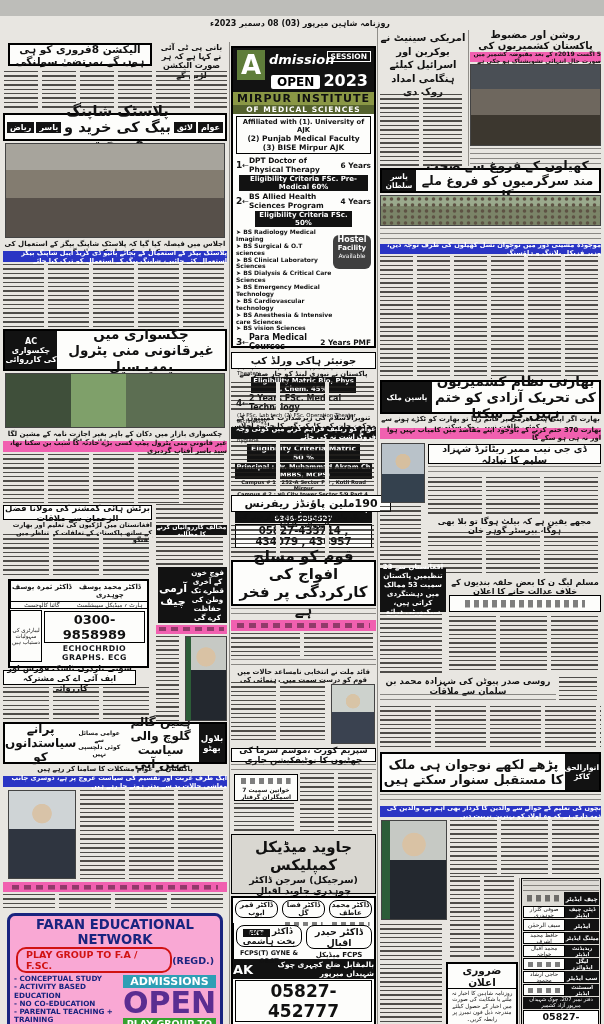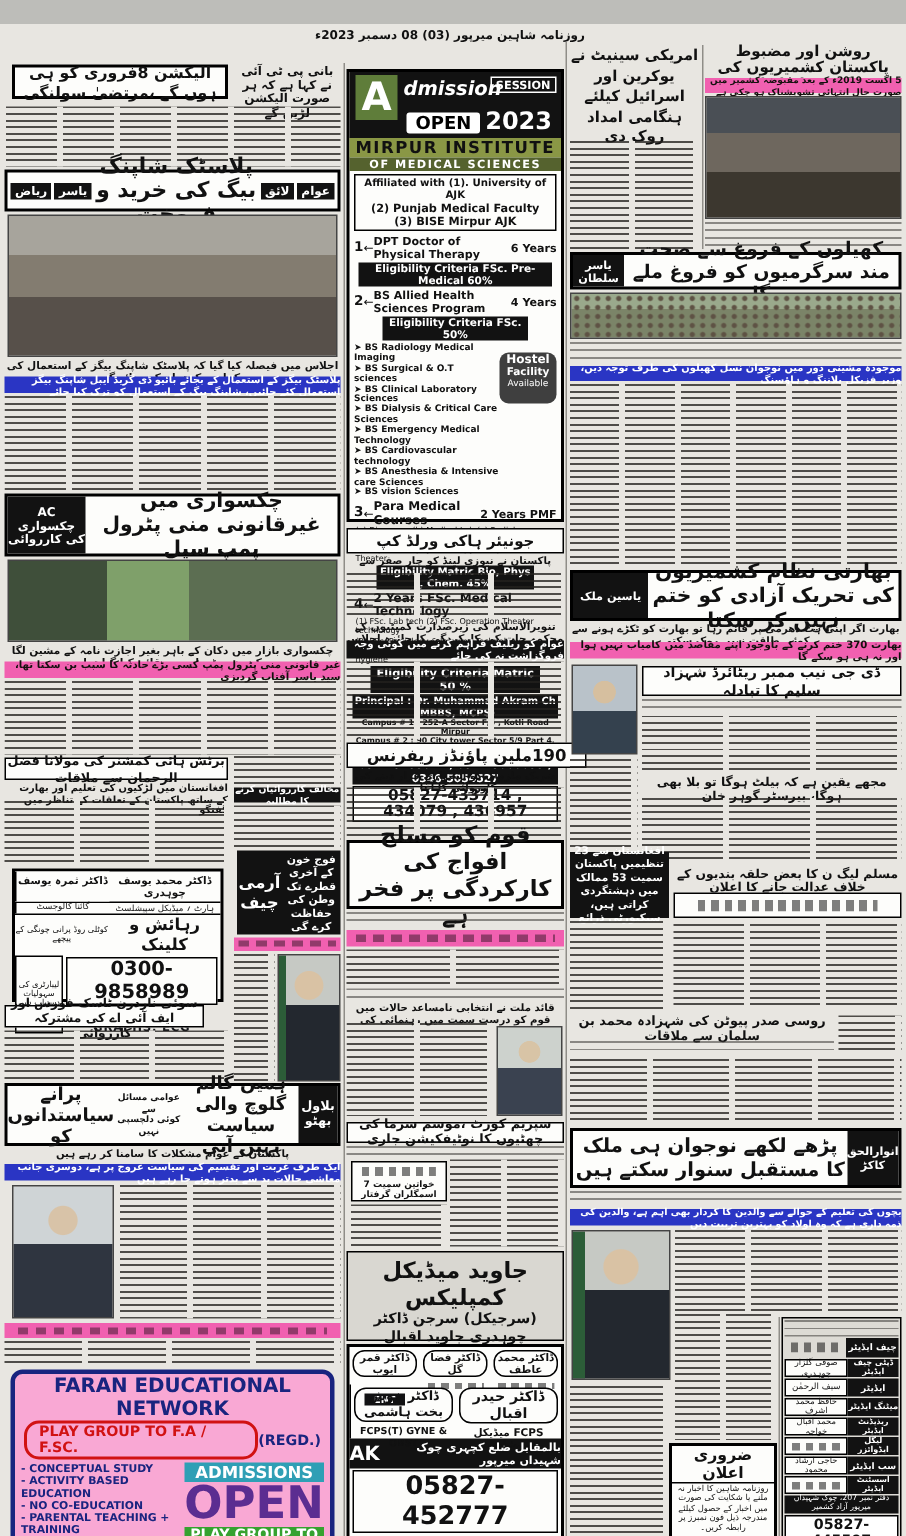--- a/index.html
+++ b/index.html
@@ -116,24 +116,20 @@
 
   <div class="abs wb2" style="left:8px;top:563px;width:141px;height:89px">
     <div style="display:flex;border-bottom:1px solid #000">
       <div class="wb u b c" style="flex:1;font-size:7px;border:none;border-left:1px solid #000;padding:2px 0"><span>ڈاکٹر ثمرہ یوسف</span></div>
       <div class="u b c" style="flex:1.2;font-size:7px;padding:2px 0"><span>ڈاکٹر محمد یوسف چوہدری</span></div>
     </div>
     <div style="display:flex;border-bottom:1px solid #000">
       <div class="u c" style="flex:1;font-size:5.8px;border-left:1px solid #000"><span>گائنا کالوجسٹ</span></div>
       <div class="u c" style="flex:1.2;font-size:5.8px"><span>ہارٹ ؍ میڈیکل سپیشلسٹ</span></div>
     </div>
-    <div style="display:flex;align-items:center">
-      <div class="u c tiny" style="flex:1;font-size:5.5px"><span>کوٹلی روڈ پرانی چونگی کے پیچھے</span></div>
-      <div class="u b c" style="flex:1.2;font-size:11px"><span>رہائش و کلینک</span></div>
-    </div>
     <div style="display:flex;align-items:stretch;margin-top:1px">
       <div class="wb u c tiny" style="width:30px;font-size:5.5px;display:flex;align-items:center">
           <span>لیبارٹری کی سہولیات دستیاب ہیں</span>
         </div>
       <div style="flex:1">
         <div class="wb b c" style="font-size:13px;margin:1px 2px"><span>0300-9858989</span></div>
         <div class="b c ecg" style="font-size:7.8px"><span>ECHOCHRDIO GRAPHS. ECG</span></div>
       </div>
     </div>
   </div>

